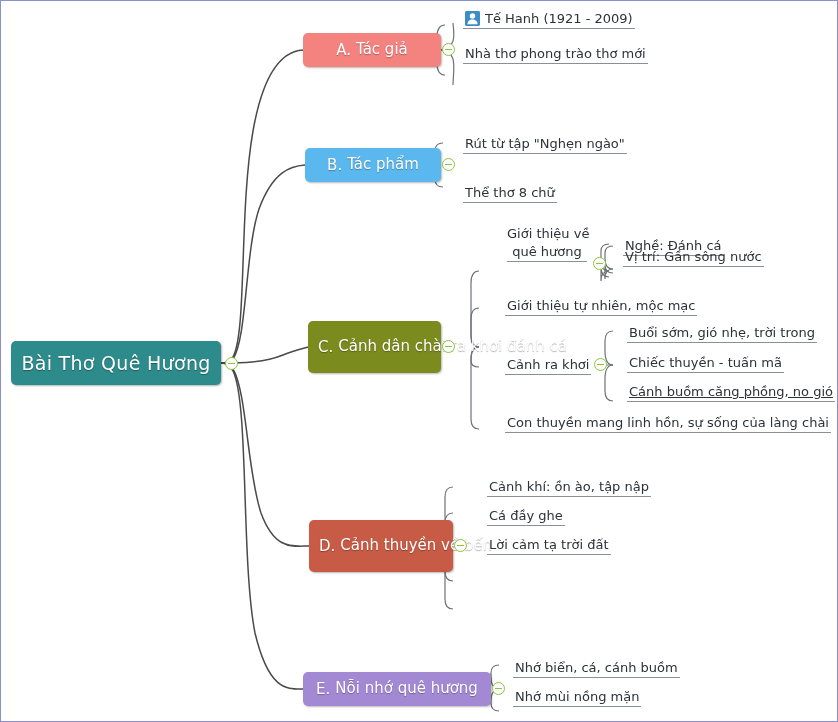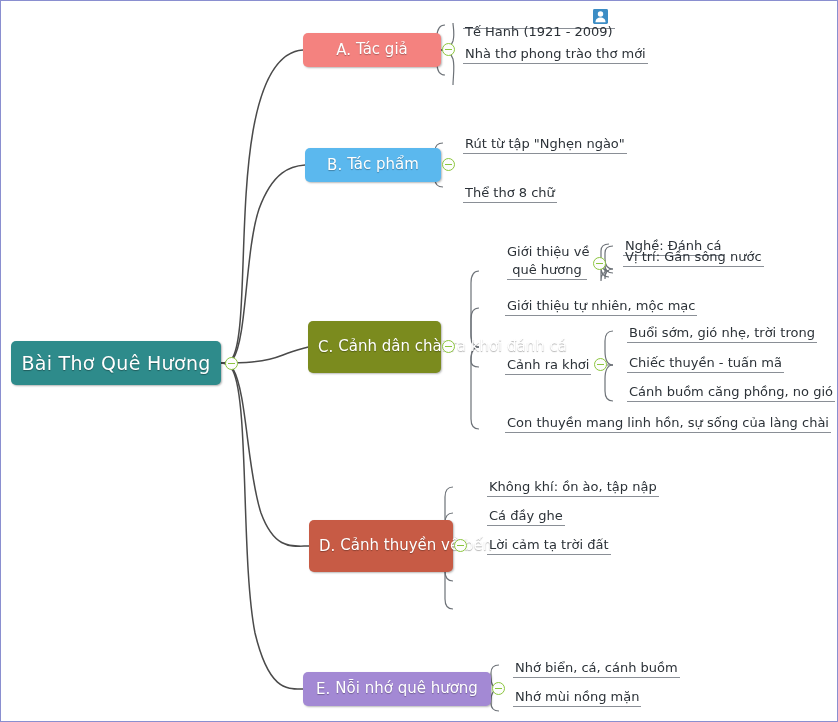--- a/index.html
+++ b/index.html
@@ -192,21 +192,21 @@
     <span>Bài Thơ Quê Hương</span>
   </div>
   <div class="toggle" style="left:224px; top:356px;"></div>
 
   <div class="topic" style="left:302px; top:32px; width:138px; height:34px; background:#f4827f;">
     <span class="prefix">A.</span>
     <span class="tlabel">Tác giả</span>
   </div>
   <div class="toggle" style="left:441px; top:42px;"></div>
 
-  <div class="leaf" style="left:462px; top:8px; height:20px;flex-direction:column;">
+  <div class="leaf" style="left:462px; top:8px; height:20px;">
     <span class="person-icon">
       <svg viewBox="0 0 16 16" width="15" height="15" xmlns="http://www.w3.org/2000/svg">
         <rect x="0" y="0" width="16" height="16" rx="1.5" fill="#3c8dc5"></rect>
         <circle cx="8" cy="5.4" r="2.9" fill="#ffffff"></circle>
         <path d="M2.6 14.2 C2.6 10.6 5 9 8 9 C11 9 13.4 10.6 13.4 14.2 Z" fill="#ffffff"></path>
       </svg>
     </span>
     <span>Tế Hanh (1921 - 2009)</span>
   </div>
 
@@ -231,21 +231,21 @@
 
   <div class="topic two-line" style="left:307px; top:320px; width:133px; height:52px; background:#7b8b1e;">
     <span class="prefix">C.</span>
     <span class="tlabel">
       <span class="ln">Cảnh dân chài</span>
       <span class="ln">ra khơi đánh cá</span>
     </span>
   </div>
   <div class="toggle" style="left:441px; top:339px;"></div>
 
-  <div class="leaf two-line" style="left:504px; top:242px; width:84px;">
+  <div class="leaf two-line" style="left:504px; top:224px; width:84px;">
     <span class="ln">Giới thiệu về</span>
     <span class="ln underline">quê hương</span>
   </div>
   <div class="toggle" style="left:592px; top:256px;"></div>
 
   <div class="leaf" style="left:622px; top:236px; height:19px;">
     <span>Nghề: Đánh cá</span>
   </div>
   <div class="leaf" style="left:622px; top:247px; height:19px;">
     <span>Vị trí: Gần sông nước</span>
@@ -259,39 +259,39 @@
     <span>Cảnh ra khơi</span>
   </div>
   <div class="toggle" style="left:593px; top:357px;"></div>
 
   <div class="leaf" style="left:626px; top:323px; height:19px;">
     <span>Buổi sớm, gió nhẹ, trời trong</span>
   </div>
   <div class="leaf" style="left:626px; top:353px; height:19px;">
     <span>Chiếc thuyền - tuấn mã</span>
   </div>
-  <div class="leaf" style="left:626px; top:382px; height:19px;">
+  <div class="leaf" style="left:626px; top:382px; height:19px;text-decoration:underline;">
     <span>Cánh buồm căng phồng, no gió</span>
   </div>
 
   <div class="leaf" style="left:504px; top:413px; height:19px;">
     <span>Con thuyền mang linh hồn, sự sống của làng chài</span>
   </div>
 
   <div class="topic two-line" style="left:308px; top:519px; width:144px; height:52px; background:#c75b45;">
     <span class="prefix">D.</span>
     <span class="tlabel">
       <span class="ln">Cảnh thuyền</span>
       <span class="ln">về bến</span>
     </span>
   </div>
   <div class="toggle" style="left:453px; top:538px;"></div>
 
   <div class="leaf" style="left:486px; top:477px; height:19px;">
-    <span>Không khí: ồn ào, tập nập</span>
+    <span>Cảnh khí: ồn ào, tập nập</span>
   </div>
   <div class="leaf" style="left:486px; top:506px; height:19px;">
     <span>Cá đầy ghe</span>
   </div>
   <div class="leaf" style="left:486px; top:535px; height:19px;">
     <span>Lời cảm tạ trời đất</span>
   </div>
 
   <div class="topic" style="left:302px; top:671px; width:188px; height:34px; background:#a389d4;">
     <span class="prefix">E.</span>

